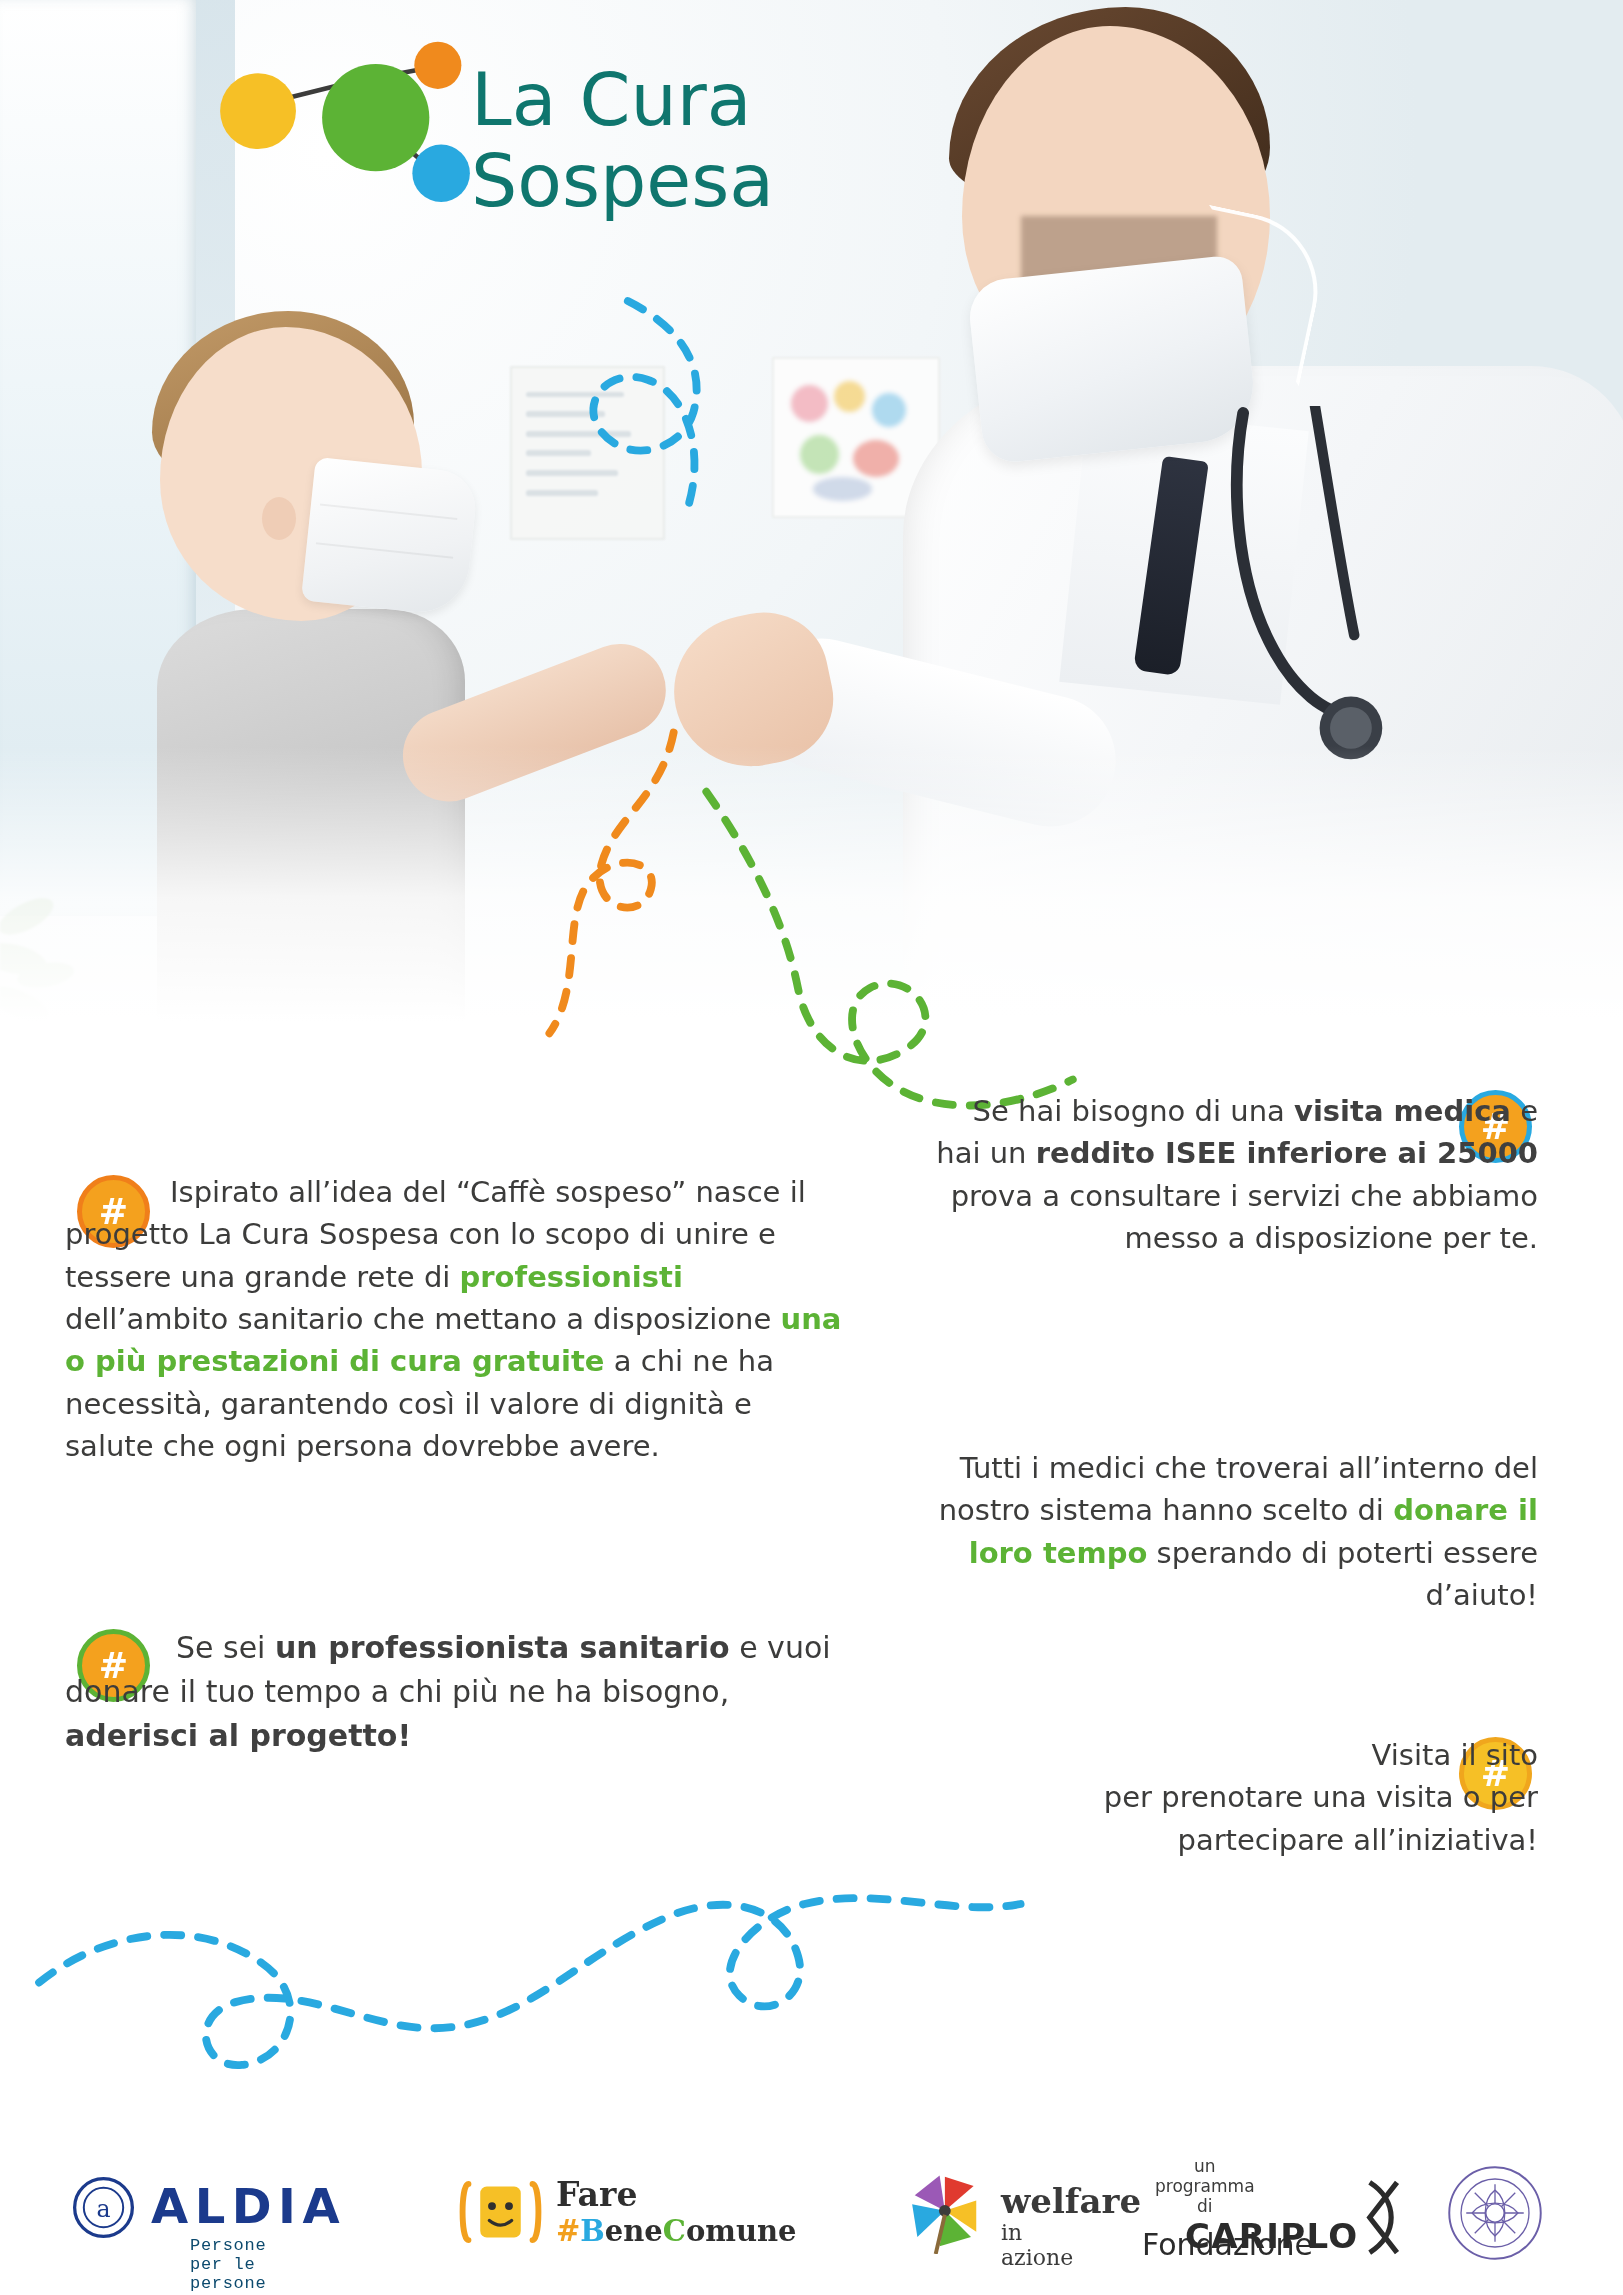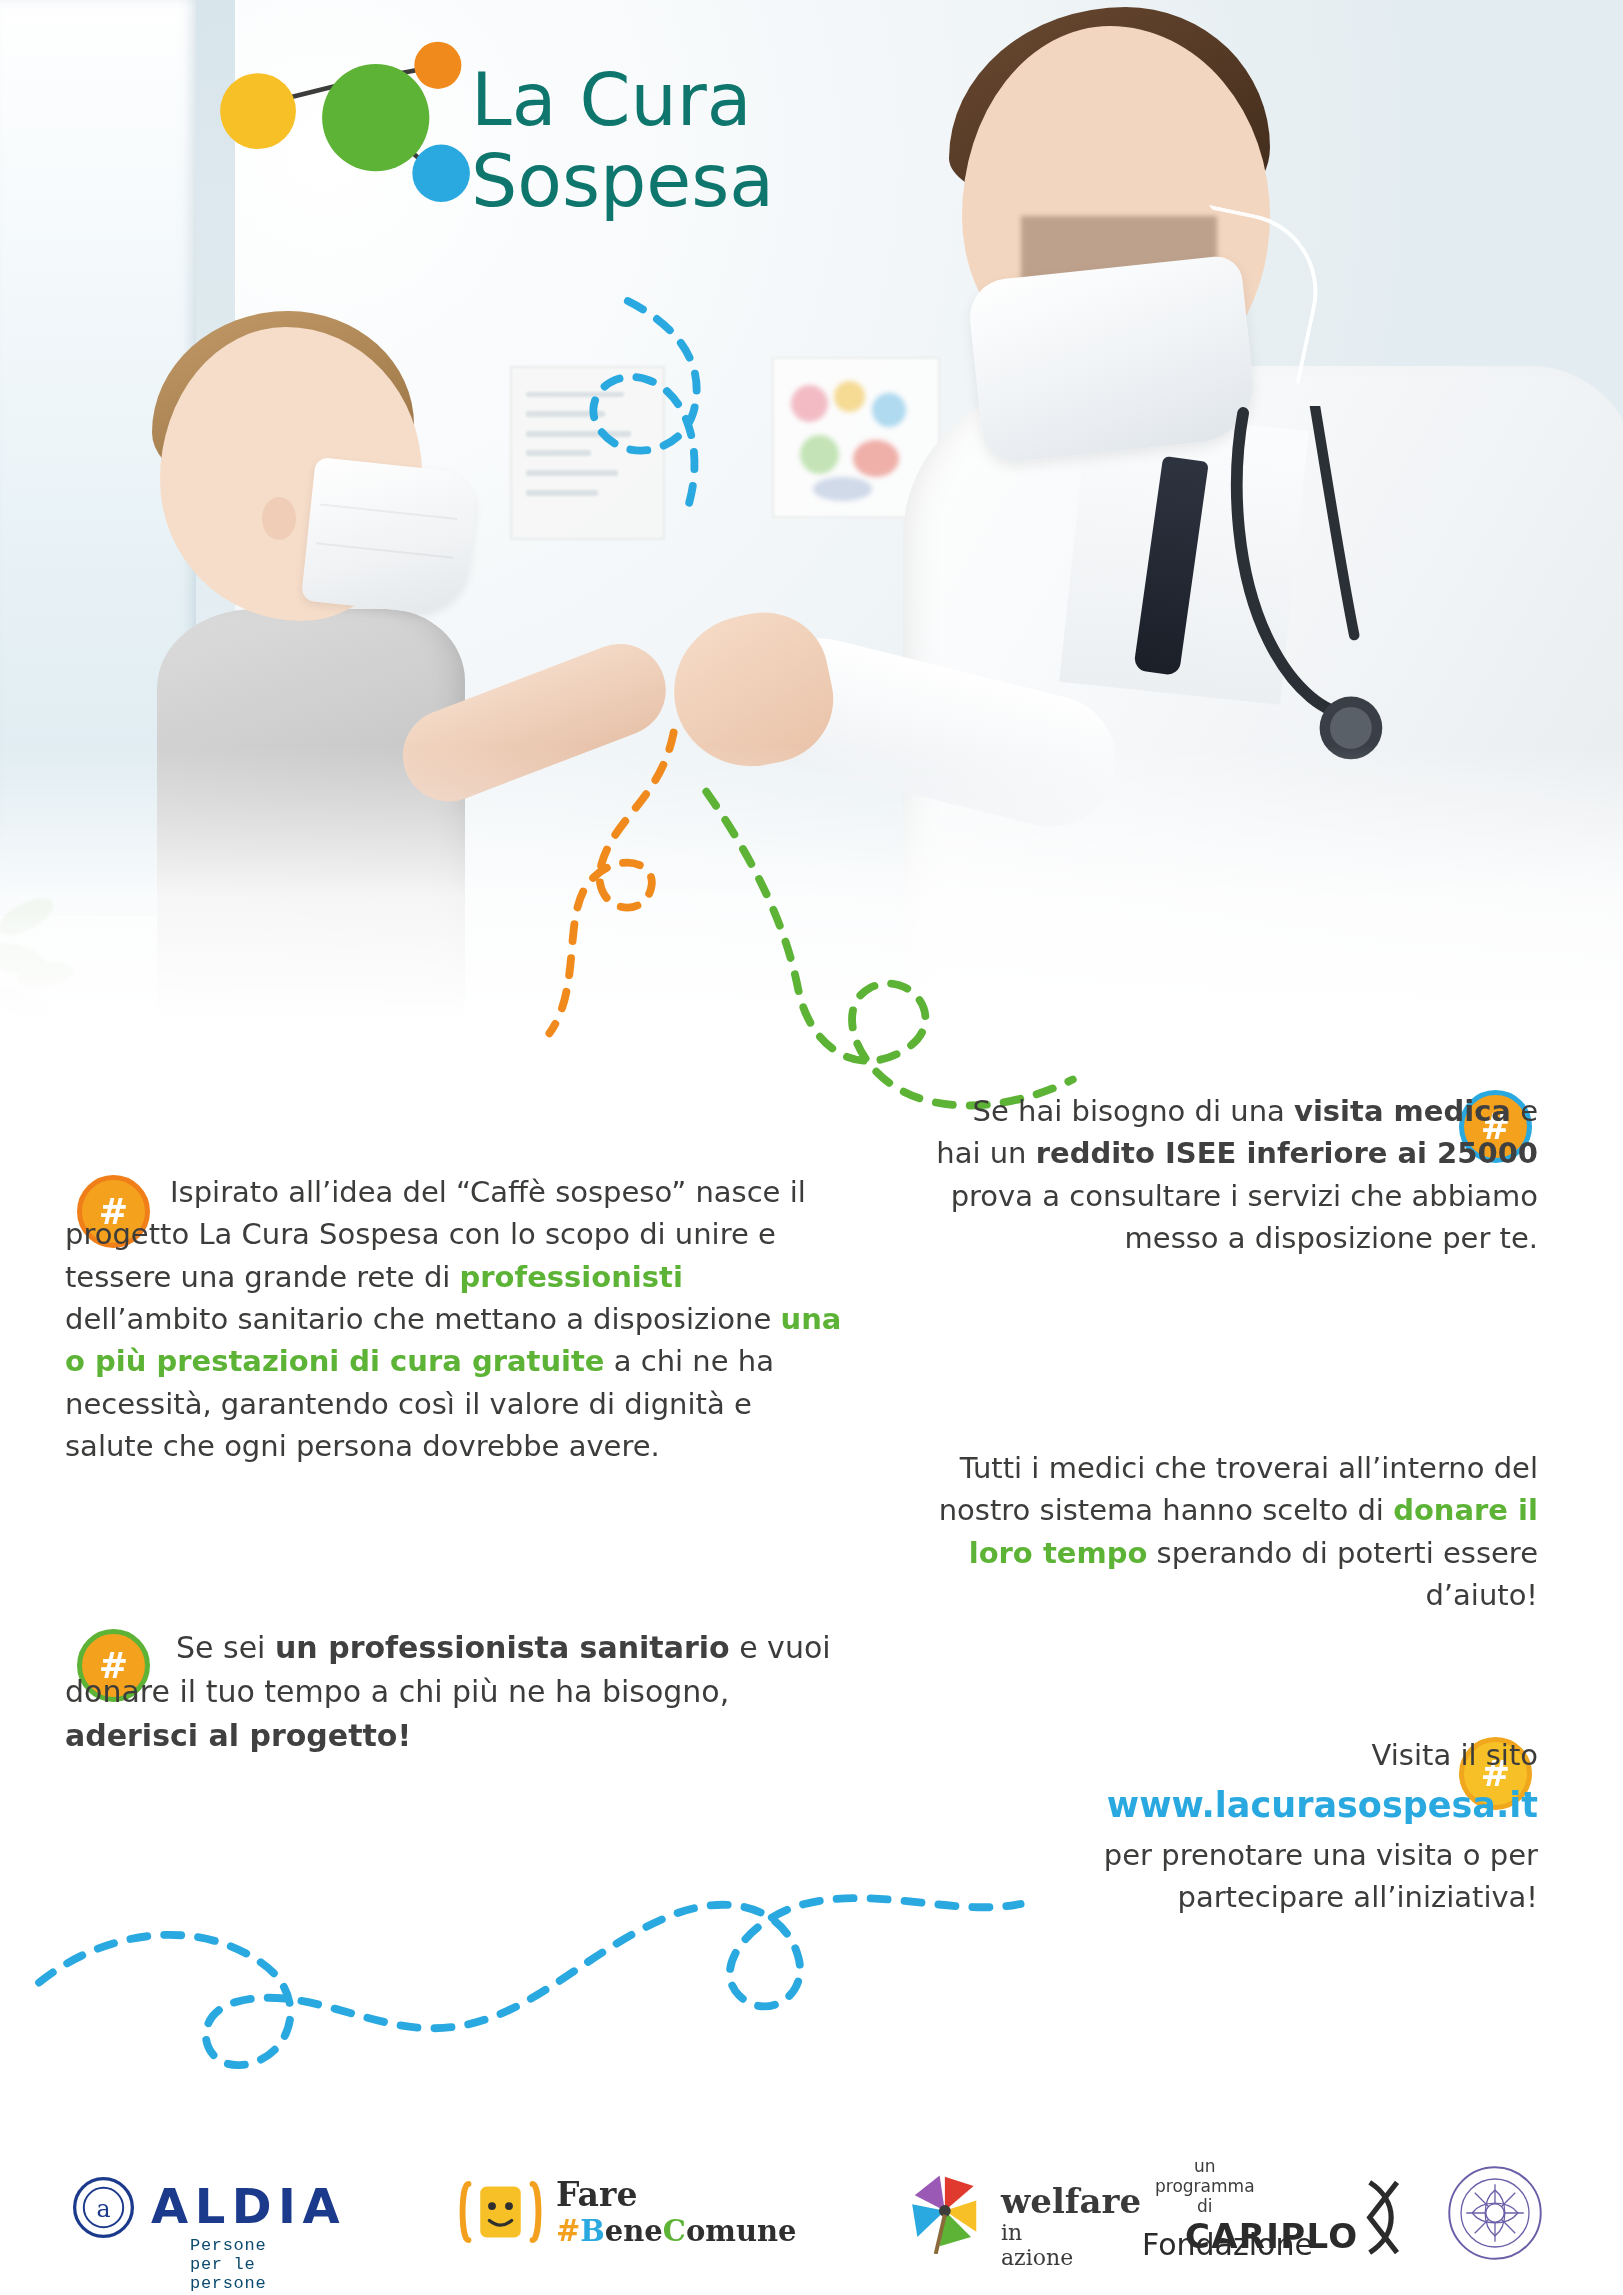--- a/index.html
+++ b/index.html
@@ -380,21 +380,20 @@
 </div>
 <div class="txt" id="right-visit" style="left:936px;top:1090px;width:602px;text-align:right;"><span>Se hai bisogno di una </span><span class="b-orange">visita medica</span><span> e hai un </span><span class="b-orange">reddito ISEE inferiore ai 25000</span><span> prova a consultare i servizi che abbiamo messo a disposizione per te.</span></div>
 
 <div class="txt" id="right-doctors" style="left:936px;top:1427px;width:602px;text-align:right;margin-top:20px;"><span>Tutti i medici che troverai all’interno del nostro sistema hanno scelto di </span><span class="b-green">donare il loro tempo</span><span> sperando di poterti essere d’aiuto!</span></div>
 
 <div class="hashbadge hb-yellow" style="left:1459px;top:1737px;">
   <span>#</span>
 </div>
 <div class="txt" style="left:936px;top:1734px;width:602px;text-align:right;">
   <div>Visita il sito</div>
-  <div class="b-blue" style="font-size:35px;margin:3.9px 0 2.6px 0;">www.lacurasospesa.it</div>
   <div>per prenotare una visita o per partecipare all’iniziativa!</div>
 </div>
 
 <div class="footer">
 
   <div class="flogo" style="left:72px;top:33px;">
     <svg width="63" height="63" viewBox="0 0 96 96" style="position:absolute;left:0;top:2.6px;">
       <circle cx="48" cy="48" r="44" fill="none" stroke="#1b3a8c" stroke-width="5"></circle>
       <circle cx="48" cy="48" r="30" fill="none" stroke="#1b3a8c" stroke-width="3"></circle>
       <text x="48" y="62" font-size="36" text-anchor="middle" fill="#1b3a8c" font-family="DejaVu Serif, serif">a</text>

